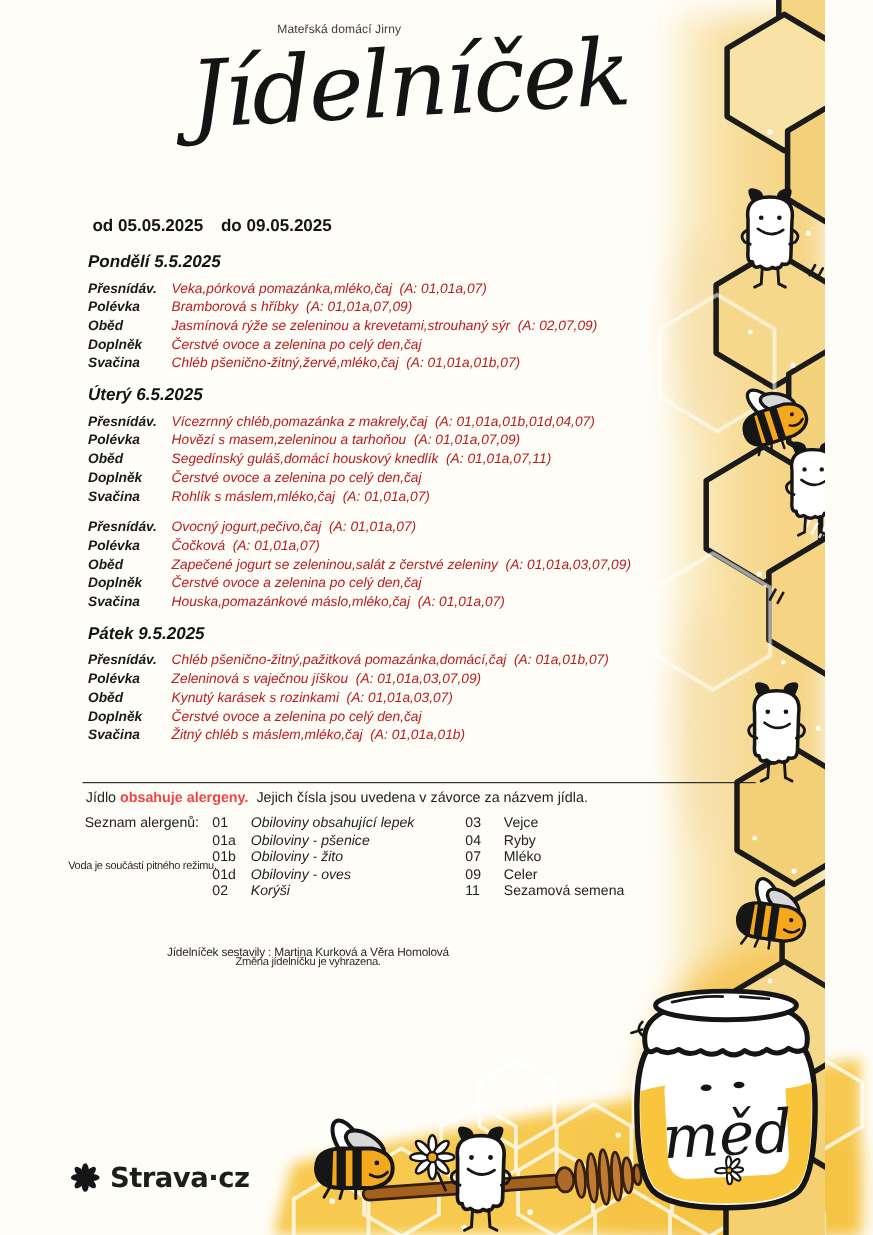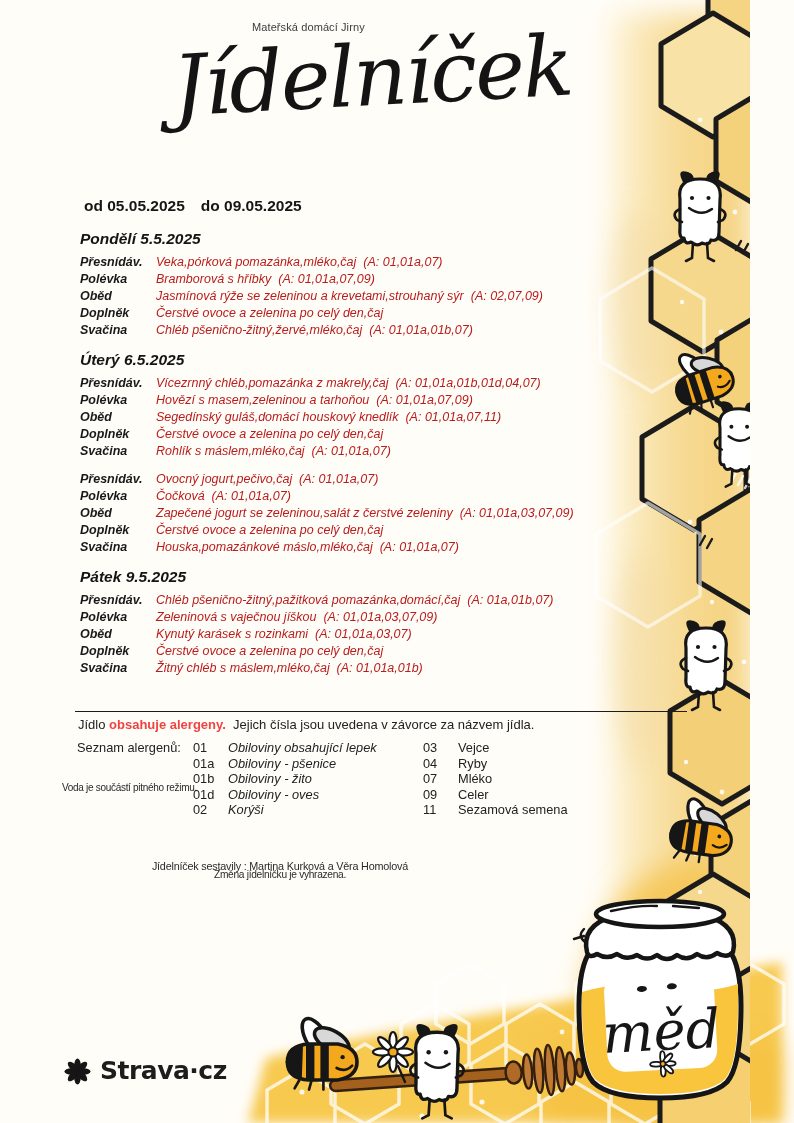--- a/index.html
+++ b/index.html
@@ -29,21 +29,21 @@
   .alg-row{display:flex;line-height:15.6px;}
   .alg-label{width:116px;flex-shrink:0;}
   .alg-code{width:35px;flex-shrink:0;}
   .alg-name{width:195px;flex-shrink:0;font-style:italic;}
   .alg-code2{width:35px;flex-shrink:0;}
 
   .water-note{position:absolute;left:62px;top:782px;font-size:10px;letter-spacing:-0.3px;color:#2a2a2a;}
   .composed{position:absolute;left:60px;top:860px;width:440px;text-align:center;font-size:10.8px;letter-spacing:-0.2px;color:#2a2a2a;}
   .change-note{position:absolute;left:60px;top:869px;width:440px;text-align:center;font-size:10.2px;letter-spacing:-0.3px;color:#2a2a2a;}
 
-  .brand{position:absolute;left:64px;top:1056px;display:flex;align-items:flex-end;gap:9px;}
+  .brand{position:absolute;left:64px;top:1056px;display:flex;align-items:center;gap:9px;}
   .brand-text{font-family:"DejaVu Sans",sans-serif;font-size:25px;font-weight:700;color:#1d1d1b;letter-spacing:-0.5px;}
 </style>
 </head>
 <body>
 
 <div class="page">
 
   <svg class="decor" viewBox="0 0 794 1123" aria-hidden="true">
     <defs>
       <filter id="soft" x="-40%" y="-40%" width="180%" height="180%">

